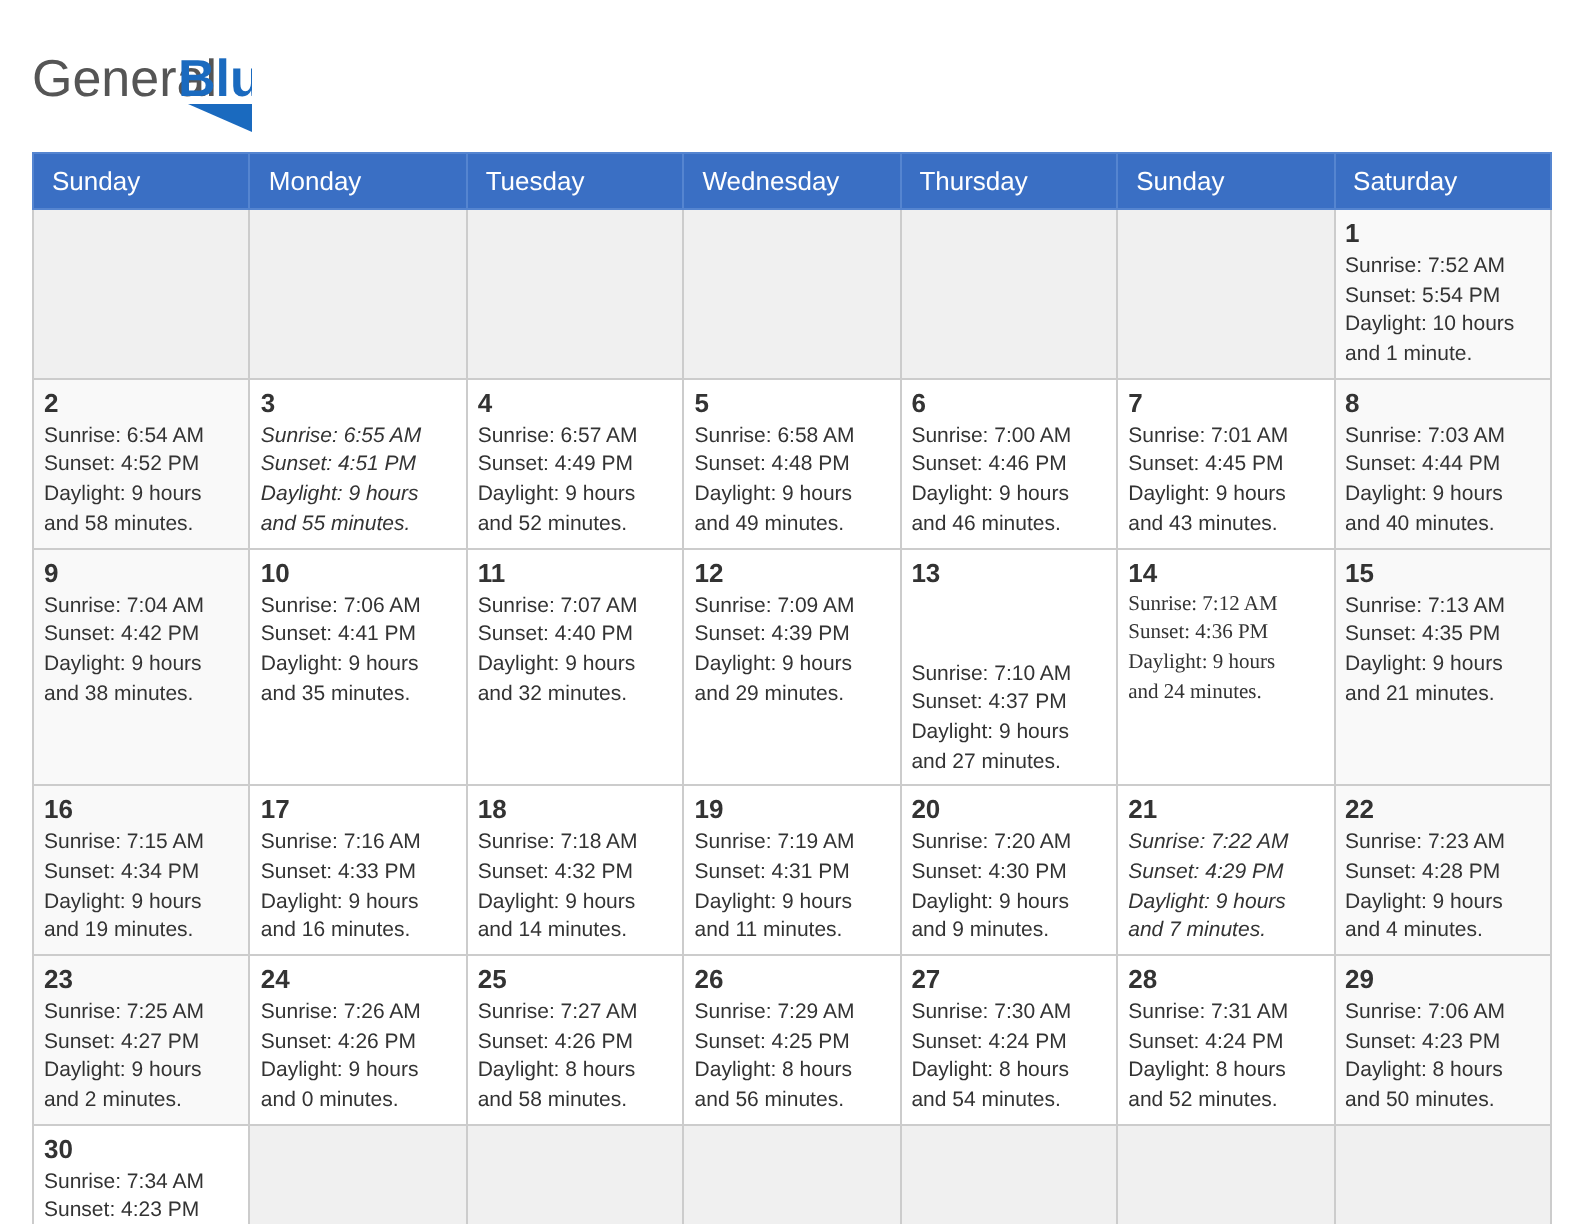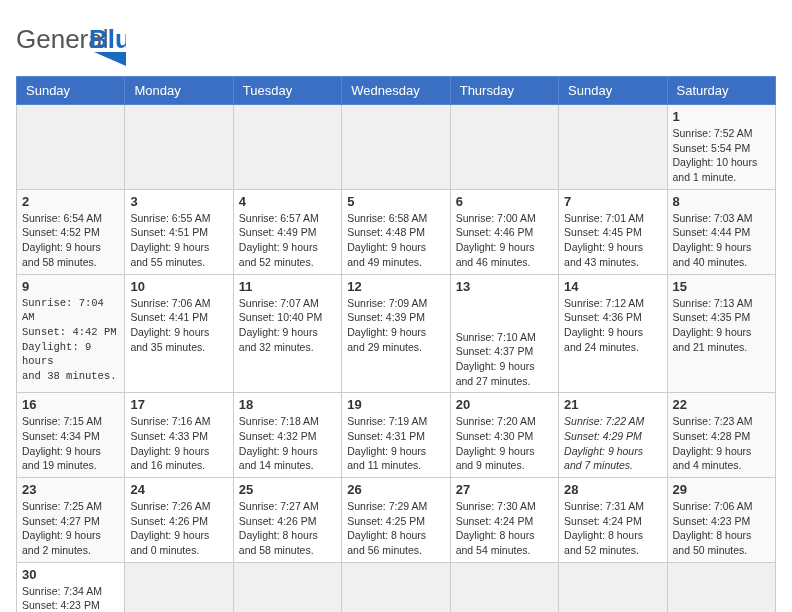--- a/index.html
+++ b/index.html
@@ -130,21 +130,21 @@
       <tr>
         <td class="weekend">
           <span class="day-number">2</span>
           <div class="day-info" style="white-space: pre-line;">Sunrise: 6:54 AM
 Sunset: 4:52 PM
 Daylight: 9 hours
 and 58 minutes.</div>
         </td>
         <td>
           <span class="day-number">3</span>
-          <div class="day-info" style="white-space: pre-line;">Sunrise: 6:55 AM
+          <div class="day-info" style="white-space: pre-line; font-style: italic;">Sunrise: 6:55 AM
 Sunset: 4:51 PM
 Daylight: 9 hours
 and 55 minutes.</div>
         </td>
         <td>
           <span class="day-number">4</span>
           <div class="day-info" style="white-space: pre-line;">Sunrise: 6:57 AM
 Sunset: 4:49 PM
 Daylight: 9 hours
 and 52 minutes.</div>
@@ -174,56 +174,56 @@
           <span class="day-number">8</span>
           <div class="day-info" style="white-space: pre-line;">Sunrise: 7:03 AM
 Sunset: 4:44 PM
 Daylight: 9 hours
 and 40 minutes.</div>
         </td>
       </tr>
       <tr>
         <td class="weekend">
           <span class="day-number">9</span>
-          <div class="day-info" style="white-space: pre-line; font-family: Liberation Mono, monospace;">Sunrise: 7:04 AM
+          <div class="day-info" style="white-space: pre-line;">Sunrise: 7:04 AM
 Sunset: 4:42 PM
 Daylight: 9 hours
 and 38 minutes.</div>
         </td>
         <td>
           <span class="day-number">10</span>
           <div class="day-info" style="white-space: pre-line;">Sunrise: 7:06 AM
 Sunset: 4:41 PM
 Daylight: 9 hours
 and 35 minutes.</div>
         </td>
         <td>
           <span class="day-number">11</span>
           <div class="day-info" style="white-space: pre-line;">Sunrise: 7:07 AM
-Sunset: 10:40 PM
+Sunset: 4:40 PM
 Daylight: 9 hours
 and 32 minutes.</div>
         </td>
         <td>
           <span class="day-number">12</span>
           <div class="day-info" style="white-space: pre-line;">Sunrise: 7:09 AM
 Sunset: 4:39 PM
 Daylight: 9 hours
 and 29 minutes.</div>
         </td>
         <td>
           <span class="day-number">13</span>
           <div class="day-info" style="white-space: pre-line; margin-top: 36px;">Sunrise: 7:10 AM
 Sunset: 4:37 PM
 Daylight: 9 hours
 and 27 minutes.</div>
         </td>
         <td>
           <span class="day-number">14</span>
-          <div class="day-info" style="white-space: pre-line;">Sunrise: 7:12 AM
+          <div class="day-info" style="white-space: pre-line; font-family: Liberation Serif, serif;">Sunrise: 7:12 AM
 Sunset: 4:36 PM
 Daylight: 9 hours
 and 24 minutes.</div>
         </td>
         <td class="weekend">
           <span class="day-number">15</span>
           <div class="day-info" style="white-space: pre-line;">Sunrise: 7:13 AM
 Sunset: 4:35 PM
 Daylight: 9 hours
 and 21 minutes.</div>

